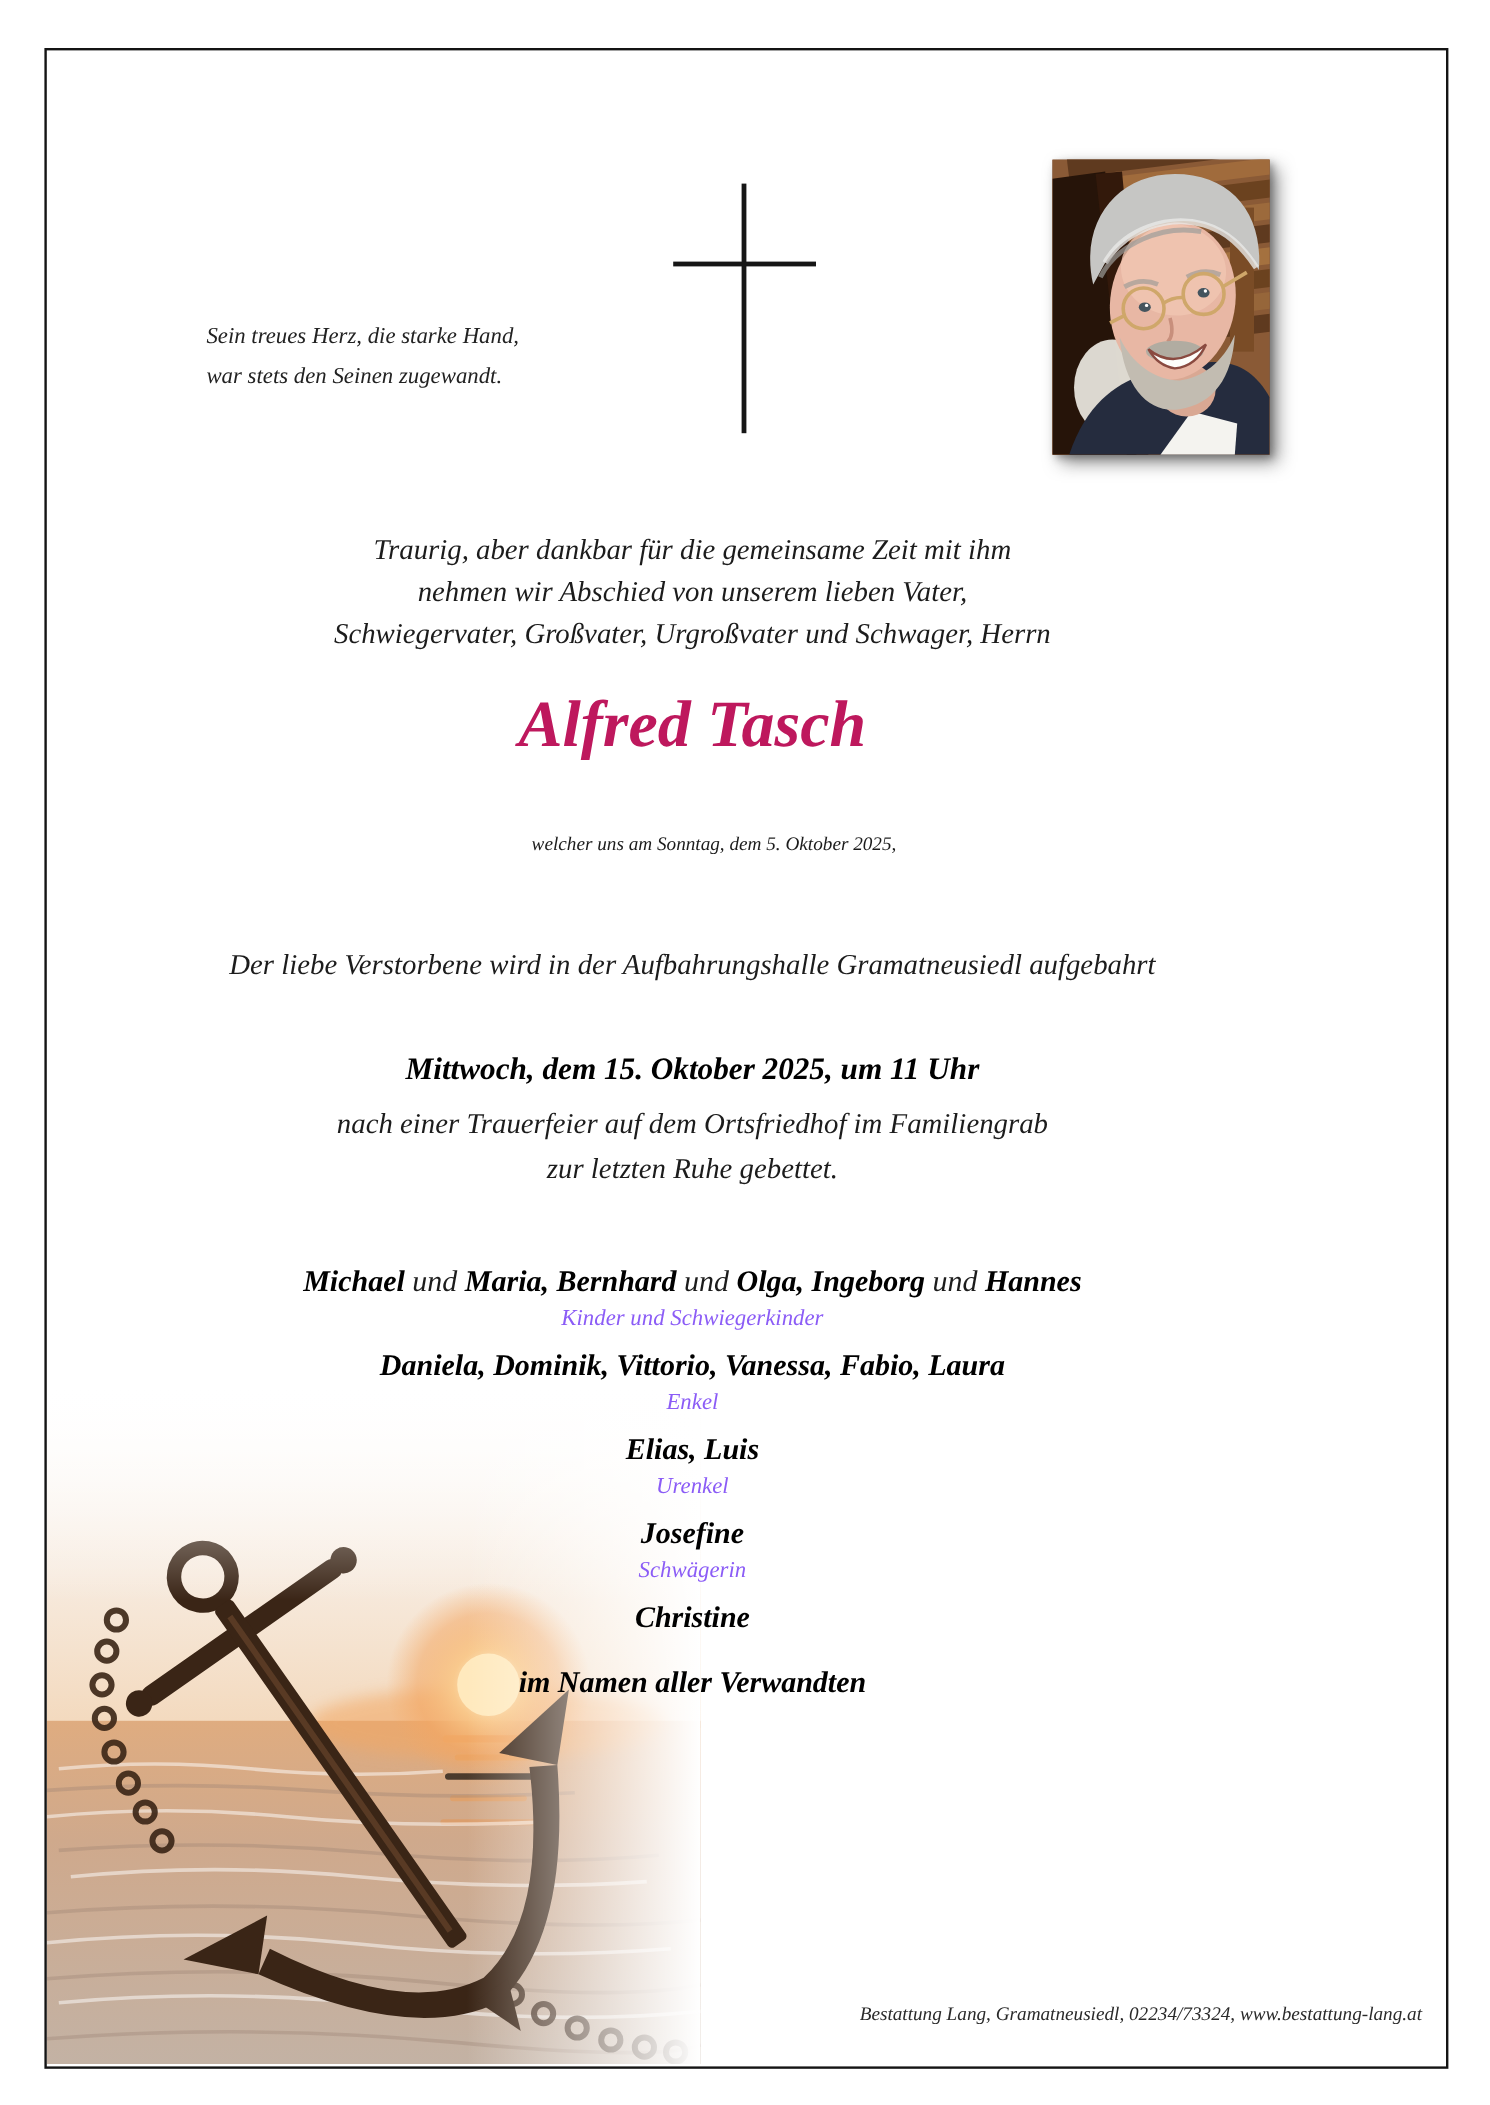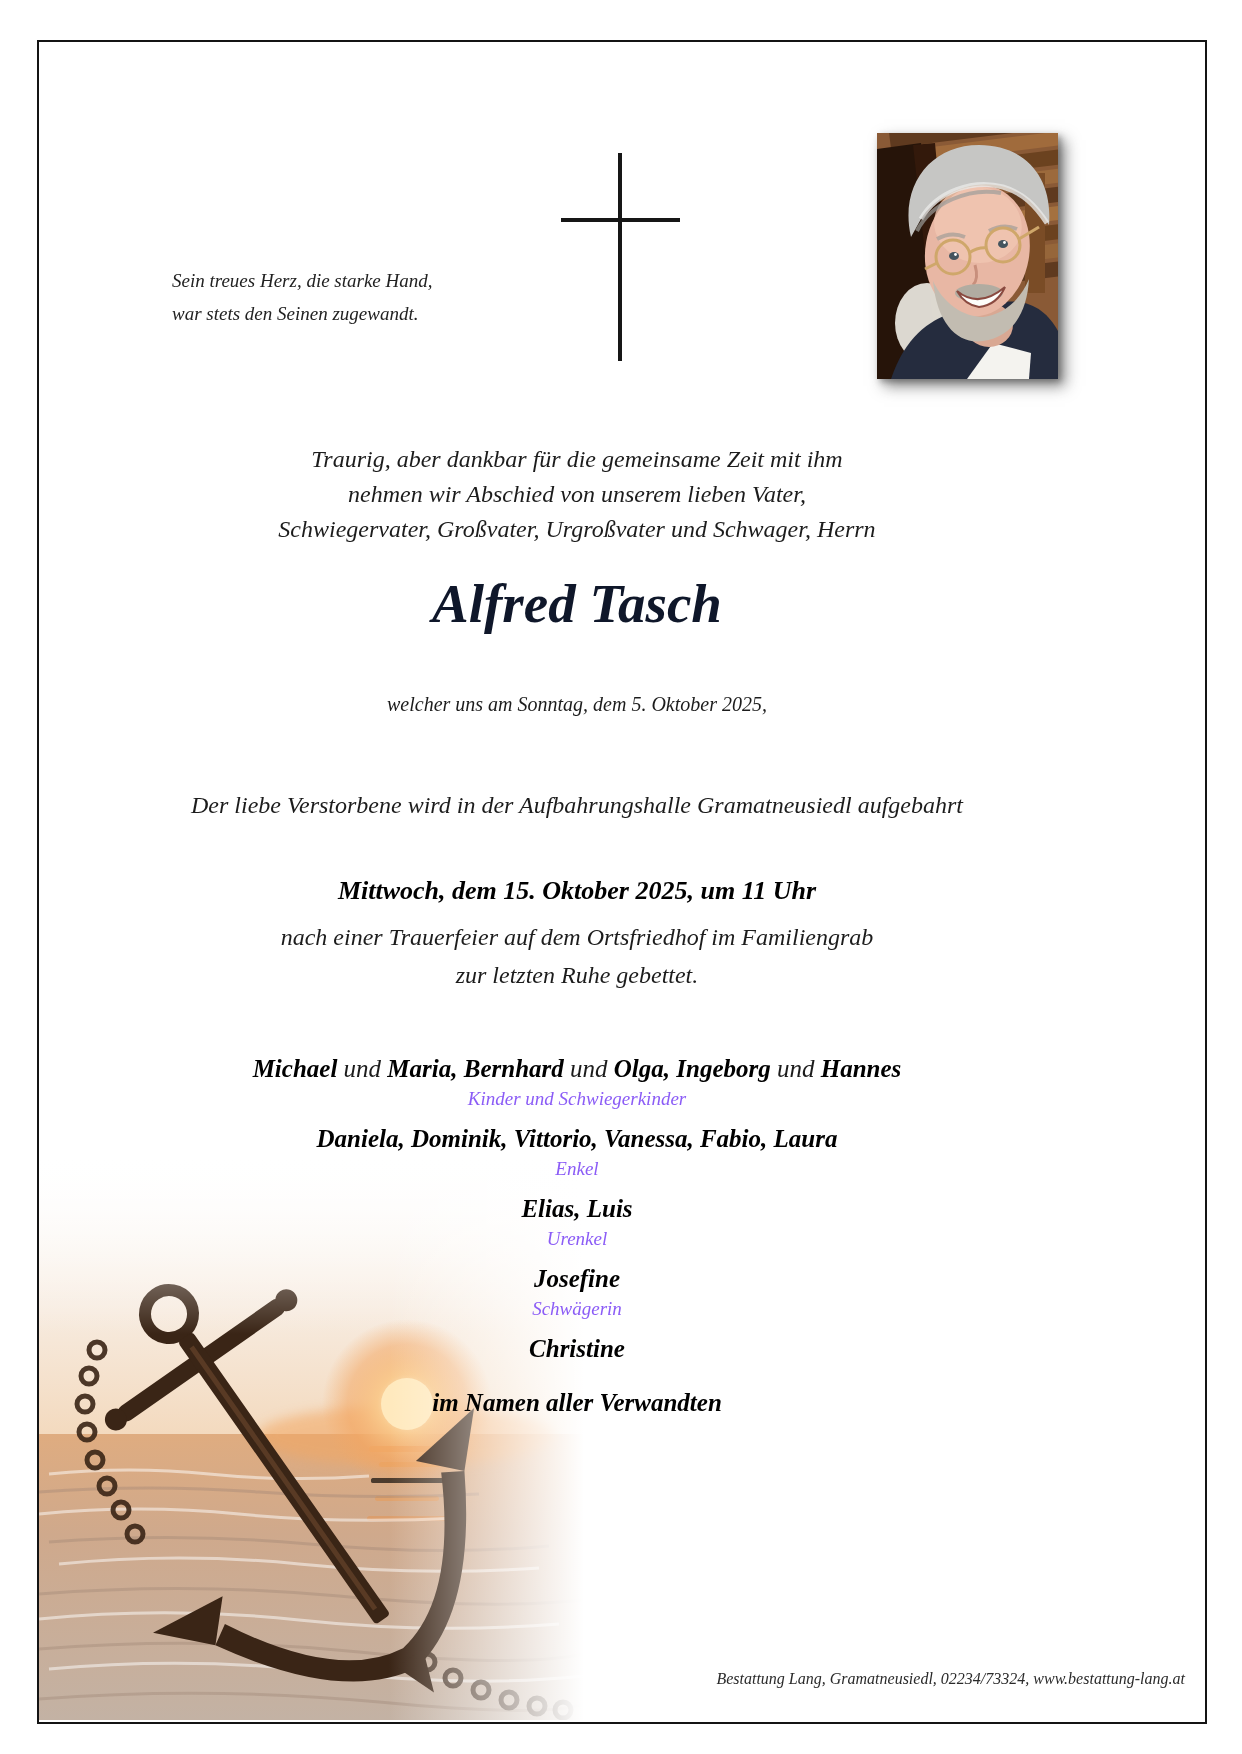--- a/index.html
+++ b/index.html
@@ -32,22 +32,22 @@
   
   .photo{
     left:877px;top:129px;width:181px;height:246px;
     box-shadow:7px 7px 14px rgba(40,40,40,.55), 3px 3px 6px rgba(40,40,40,.35);
     background:#7a4a28;
   }
   .photo svg{display:block;}
   
   .cblock{left:0;width:1154px;text-align:center;font-style:italic;}
   .intro{top:438px;font-size:24px;line-height:35px;}
-  .deceased-name{top:560px;font-size:55px;line-height:80px;font-weight:bold;color:#0f172a;}
-  .death{top:682px;font-size:20px;line-height:36px;}
+  .deceased-name{top:560px;font-size:55px;line-height:80px;font-weight:bold;color:#be185d;}
+  .death{top:682px;font-size:16px;line-height:36px;padding-left:18px;}
   .laying{top:780px;font-size:24px;line-height:43px;}
   .funeral-date{top:870px;font-size:26px;line-height:34px;font-weight:bold;color:#000;}
   .burial{top:914px;font-size:24px;line-height:38px;}
   
   .mourners{top:1048px;}
   .m-names{font-size:25px;line-height:34px;font-weight:bold;color:#000;}
   .m-names .seg-r{font-weight:normal;color:#1c1c1c;}
   .m-rel{font-size:19px;line-height:26px;margin-bottom:10px;color:#8b5cf6;}
   .m-last{margin-bottom:0;}
   .closing{margin-top:20px;font-size:25px;line-height:34px;font-weight:bold;color:#000;}

